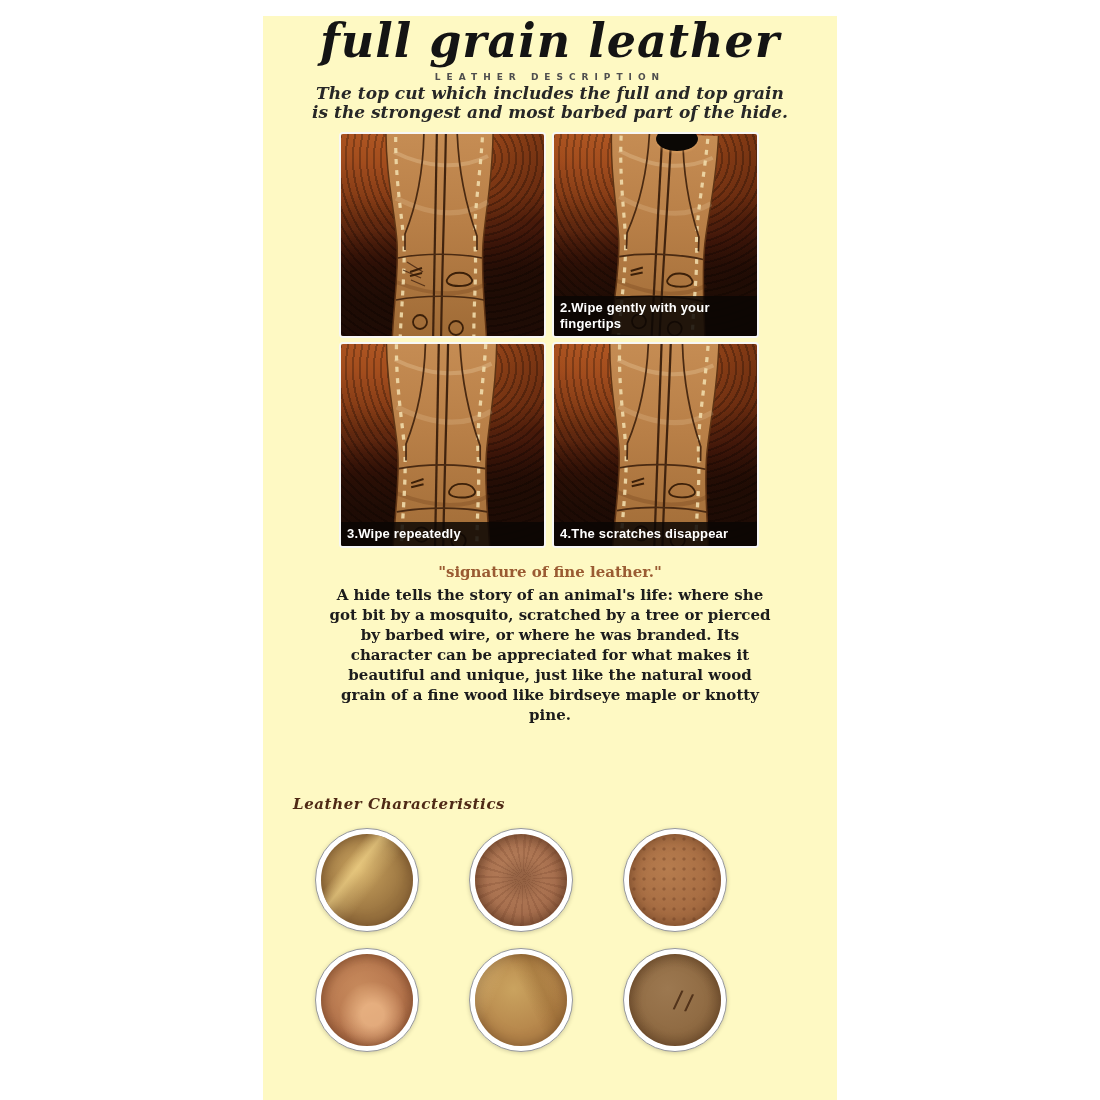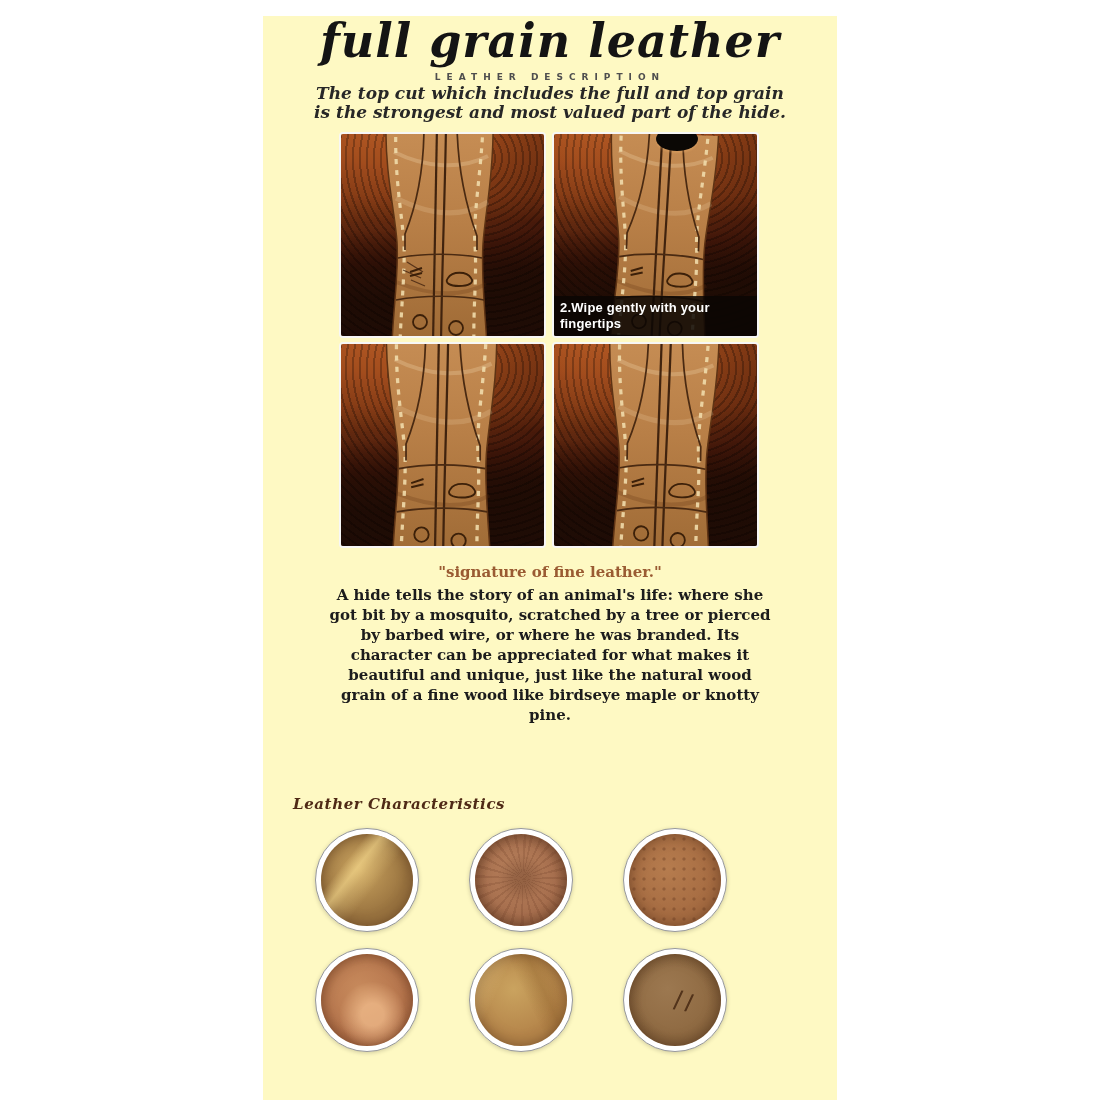--- a/index.html
+++ b/index.html
@@ -80,21 +80,21 @@
   .defs{position:absolute;width:0;height:0;overflow:hidden;}
 </style>
 </head>
 <body>
 
 <div class="stage">
   <div class="panel">
 
     <h1 class="title">full grain leather</h1>
     <div class="kicker">LEATHER DESCRIPTION</div>
-    <div class="subtitle">The top cut which includes the full and top grain is the strongest and most valued part of the hide.</div>
+    <div class="subtitle">The top cut which includes the full and top grain is the strongest and most barbed part of the hide.</div>
 
     <svg class="defs" aria-hidden="true">
       <defs>
         <linearGradient id="fobGrad" x1="0" y1="0" x2="0" y2="1">
           <stop offset="0" stop-color="#c78e55"></stop>
           <stop offset="0.45" stop-color="#b87f47"></stop>
           <stop offset="1" stop-color="#9e6a35"></stop>
         </linearGradient>
         <g id="fob">
           <path d="M50,-10 C49,40 59,78 61,108 C63,140 57,174 56,212 L151,212 C149,175 145,142 147,110 C149,80 158,40 157,-10 Z" fill="url(#fobGrad)" stroke="#5e3314" stroke-width="1.5"></path>
@@ -133,26 +133,28 @@
             <use href="#fob"></use>
           </svg>
         <div class="hole"></div>
         <figcaption class="cap">2.Wipe gently with your fingertips</figcaption>
       </figure>
 
       <figure class="cell cell3">
         <svg class="fob" viewBox="0 0 203 202">
             <use href="#fob"></use>
           </svg>
+        <figcaption class="cap">3.Wipe repeatedly</figcaption>
       </figure>
 
       <figure class="cell cell4">
         <svg class="fob" viewBox="0 0 203 202">
             <use href="#fob"></use>
           </svg>
+        <figcaption class="cap">4.The scratches disappear</figcaption>
       </figure>
 
     </div>
 
     <div class="bodytext">
       <p class="hl" style="color: rgb(154, 91, 50);">"signature of fine leather."</p>
       <p class="p2">A hide tells the story of an animal's life: where she got bit by a mosquito, scratched by a tree or pierced by barbed wire, or where he was branded. Its character can be appreciated for what makes it beautiful and unique, just like the natural wood grain of a fine wood like birdseye maple or knotty pine.</p>
     </div>
 
     <div class="char-head" style="color: rgb(79, 42, 22); font-style: italic;">Leather Characteristics</div>

